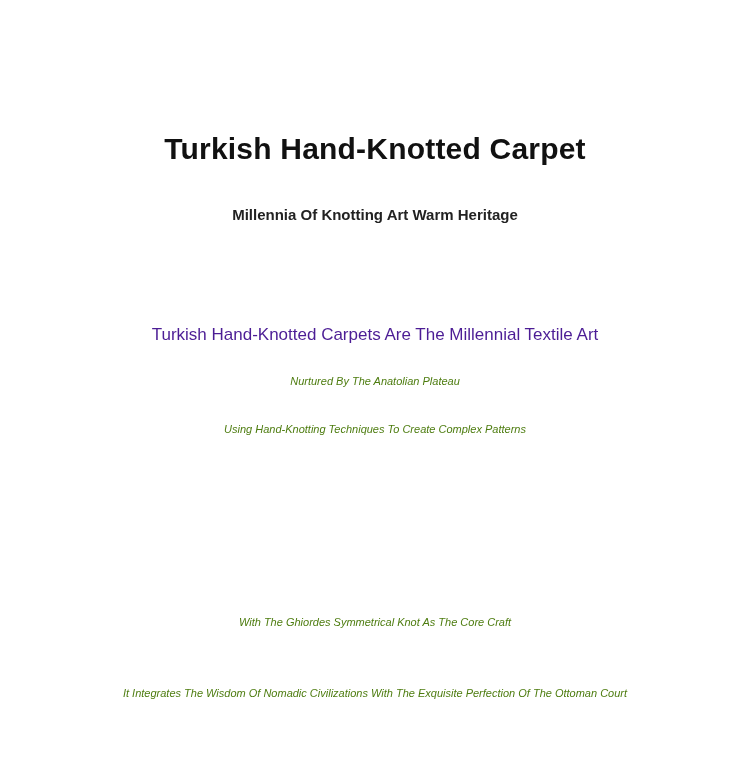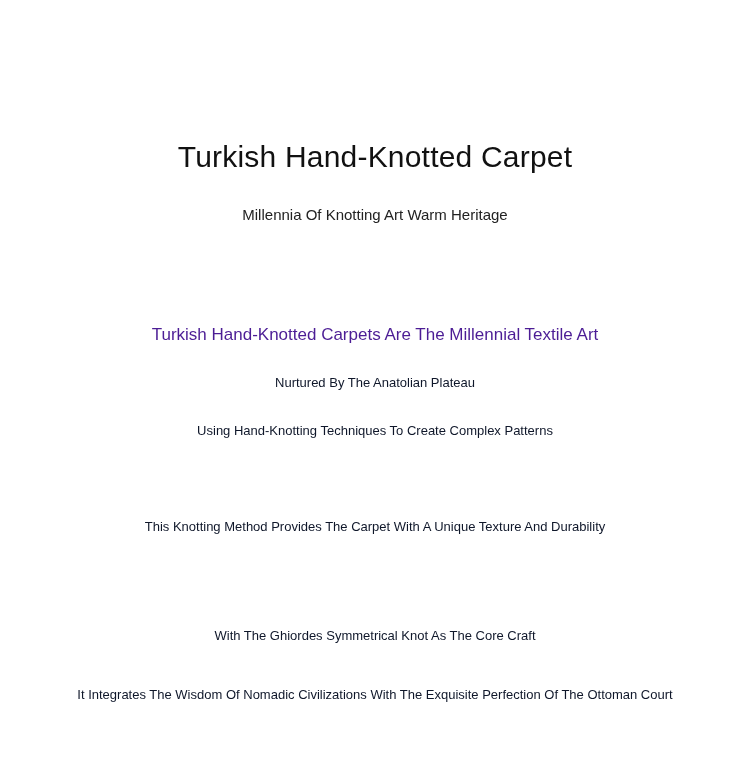--- a/index.html
+++ b/index.html
@@ -22,65 +22,65 @@
   }
   .block {
     position: absolute;
     left: 0;
     width: 750px;
     text-align: center;
     box-sizing: border-box;
     padding: 0 20px;
   }
   .title {
-    top: 140px;
+    top: 132px;
     font-size: 30px;
-    font-weight: normal;
+    font-weight: bold;
     letter-spacing: 0.2px;
     color: #111111;
   }
   .subtitle {
     top: 206px;
     font-size: 15px;
-    font-weight: normal;
+    font-weight: bold;
     color: #222222;
   }
   .lead {
     top: 325px;
     font-size: 17px;
     font-weight: normal;
     color: #4c1d95;
   }
   .line {
-    font-size: 13px;
-    color: #0f172a;
+    font-size: 11px;
+    color: #4d7c0f;
     font-weight: normal;
+    font-style: italic;
   }
   .l1 { top: 375px; }
   .l2 { top: 423px; }
   .l3 { top: 470px; }
   .l4 { top: 519px; }
-  .l5 { top: 616px; margin-top: 12px; }
+  .l5 { top: 616px; }
   .l6 { top: 663px; margin-top: 24px; }
 </style>
 </head>
 <body>
 
 <div class="page">
 
   <div class="block title">Turkish Hand-Knotted Carpet</div>
 
   <div class="block subtitle">Millennia Of Knotting Art Warm Heritage</div>
 
   <div class="block lead">Turkish Hand-Knotted Carpets Are The Millennial Textile Art</div>
 
   <div class="block line l1">Nurtured By The Anatolian Plateau</div>
 
   <div class="block line l2">Using Hand-Knotting Techniques To Create Complex Patterns</div>
 
 
-  <div class="block line l4">This Knotting Method Provides The Carpet With A Unique Texture And Durability</div>
 
   <div class="block line l5">With The Ghiordes Symmetrical Knot As The Core Craft</div>
 
   <div class="block line l6">It Integrates The Wisdom Of Nomadic Civilizations With The Exquisite Perfection Of The Ottoman Court</div>
 
 </div>
 
 </body></html>

